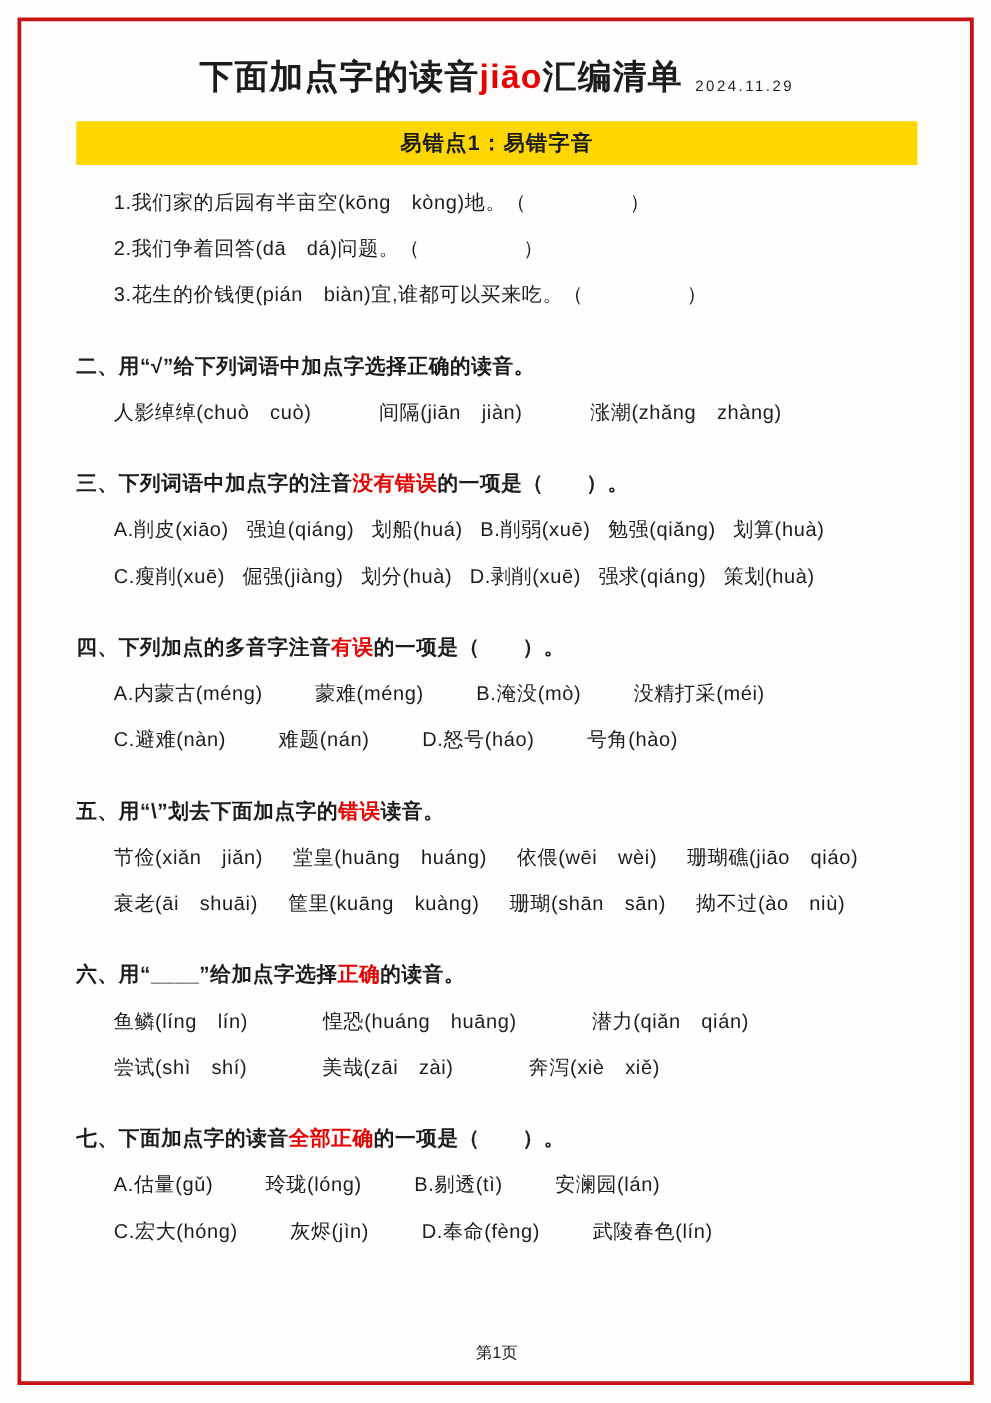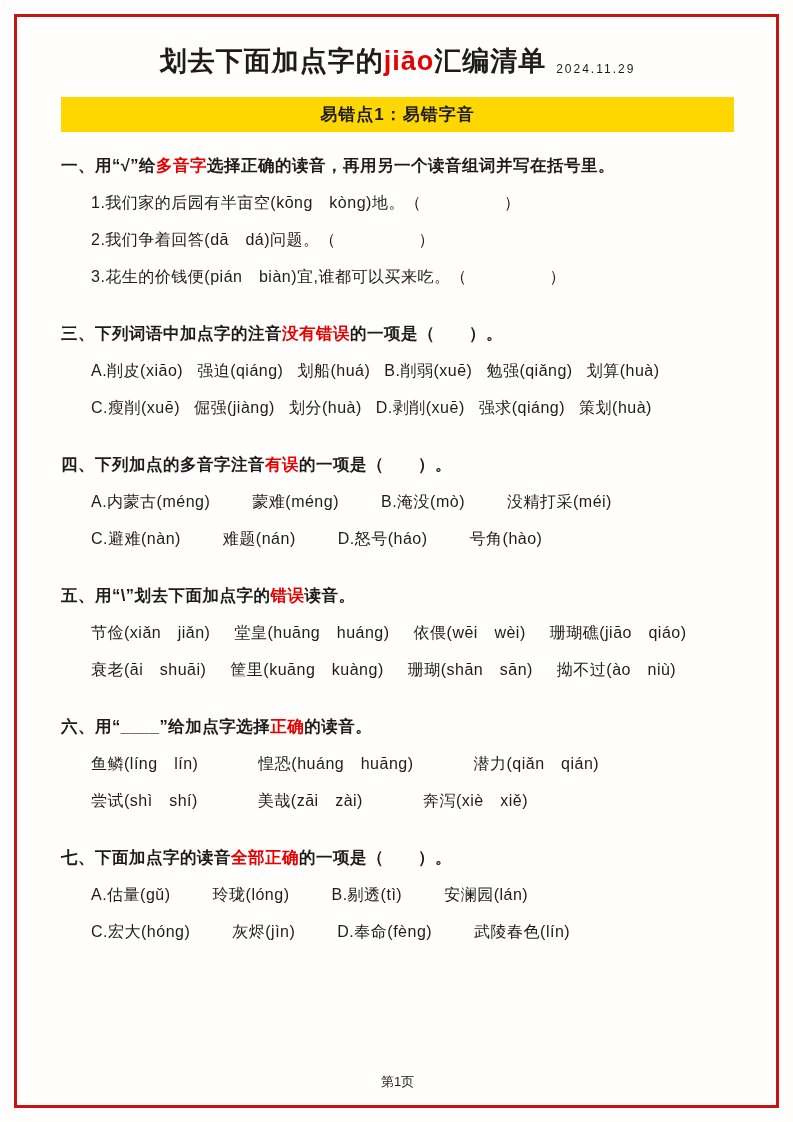--- a/index.html
+++ b/index.html
@@ -39,33 +39,40 @@
   .word{white-space:pre;}
   .footer{margin-top:auto;text-align:center;font-size:13px;padding:8px 0 2px;}
 </style>
 </head>
 <body>
 
 <div class="page">
   <div class="frame">
 
     <div class="title-row">
-      <h1 class="title"><span>划去下面加点字的</span><span class="red">jiāo</span><span>汇编清单</span></h1>
+      <h1 class="title"><span>下面加点字的读音</span><span class="red">jiāo</span><span>汇编清单</span></h1>
       <span class="date">2024.11.29</span>
     </div>
 
     <div class="banner"><span>易错点1：易错字音</span></div>
 
     <section>
-      <p class="heading"><span>一、用“√”给</span><span class="red">多音字</span><span>选择正确的读音，再用另一个读音组词并写在括号里。</span></p>
       <p class="item">1.我们家的后园有半亩空(kōng　kòng)地。（　　　　　）</p>
       <p class="item">2.我们争着回答(dā　dá)问题。（　　　　　）</p>
       <p class="item">3.花生的价钱便(pián　biàn)宜,谁都可以买来吃。（　　　　　）</p>
     </section>
 
+    <section>
+      <p class="heading"><span>二、用“√”给下列词语中加点字选择正确的读音。</span><span class="red"></span><span></span></p>
+      <div class="row gap-xl">
+        <span class="word">人影绰绰(chuò　cuò)</span>
+        <span class="word">间隔(jiān　jiàn)</span>
+        <span class="word">涨潮(zhǎng　zhàng)</span>
+      </div>
+    </section>
 
     <section>
       <p class="heading"><span>三、下列词语中加点字的注音</span><span class="red">没有错误</span><span>的一项是（　　）。</span></p>
       <div class="row gap-sm">
         <span class="word">A.削皮(xiāo)</span>
         <span class="word">强迫(qiáng)</span>
         <span class="word">划船(huá)</span>
         <span class="word">B.削弱(xuē)</span>
         <span class="word">勉强(qiǎng)</span>
         <span class="word">划算(huà)</span>

